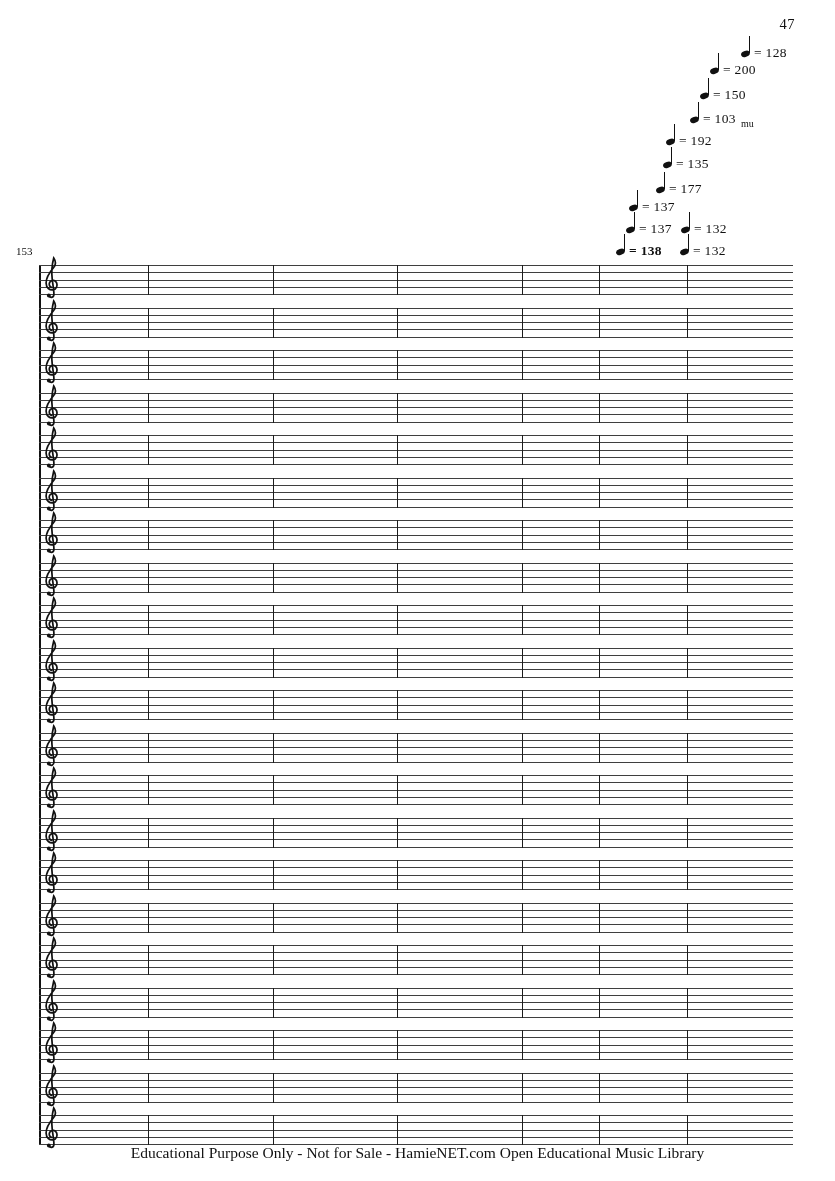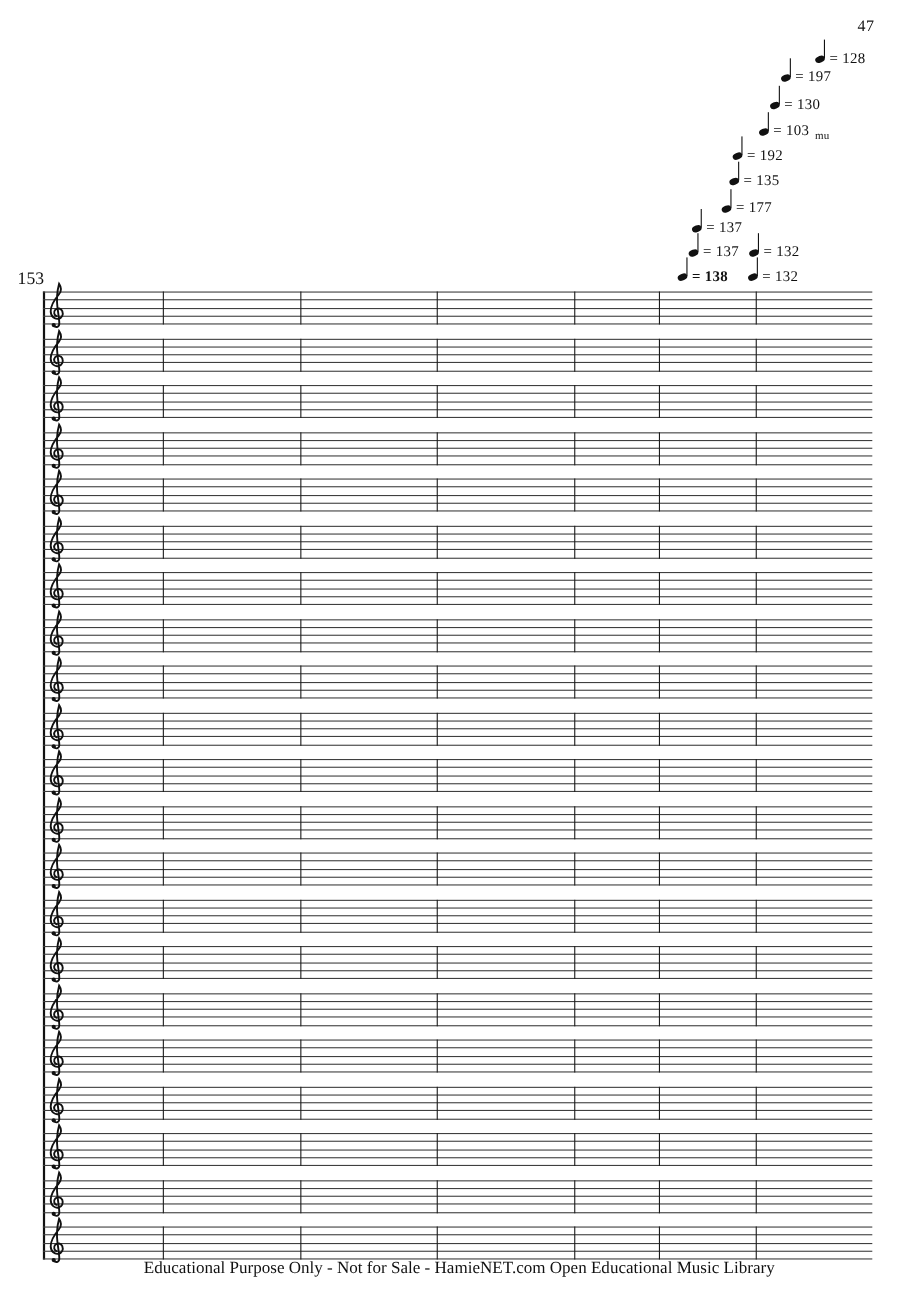--- a/index.html
+++ b/index.html
@@ -12,21 +12,21 @@
     color:#111;
   }
 
   
   #page-number{
     position:absolute; top:16px; left:740px; width:55px;
     text-align:right; font-size:14.5px; letter-spacing:.5px;
   }
   #measure-number{
     position:absolute; top:245px; left:16px;
-    font-size:16px;
+    font-size:11px;
   }
   #mu-annotation{
     position:absolute; top:118px; left:741px;
     font-size:10px;
   }
 
   
   #tempo-cascade{position:absolute; top:0; left:0; width:835px; height:270px;padding-left:12px;}
   .tempo-mark{
     position:absolute; height:22px;
@@ -91,28 +91,28 @@
         <span class="stem"></span>
         <span class="head"></span>
       </span>
       <span class="tempo-label">= 128</span>
     </div>
     <div class="tempo-mark" style="left: 710px; top: 52px;">
       <span class="qnote">
         <span class="stem"></span>
         <span class="head"></span>
       </span>
-      <span class="tempo-label">= 197</span>
+      <span class="tempo-label">= 200</span>
     </div>
     <div class="tempo-mark" style="left: 700px; top: 77px;">
       <span class="qnote">
         <span class="stem"></span>
         <span class="head"></span>
       </span>
-      <span class="tempo-label">= 130</span>
+      <span class="tempo-label">= 150</span>
     </div>
     <div class="tempo-mark" style="left: 690px; top: 101px;">
       <span class="qnote">
         <span class="stem"></span>
         <span class="head"></span>
       </span>
       <span class="tempo-label">= 103</span>
     </div>
     <div class="tempo-mark" style="left: 666px; top: 123px;">
       <span class="qnote">

